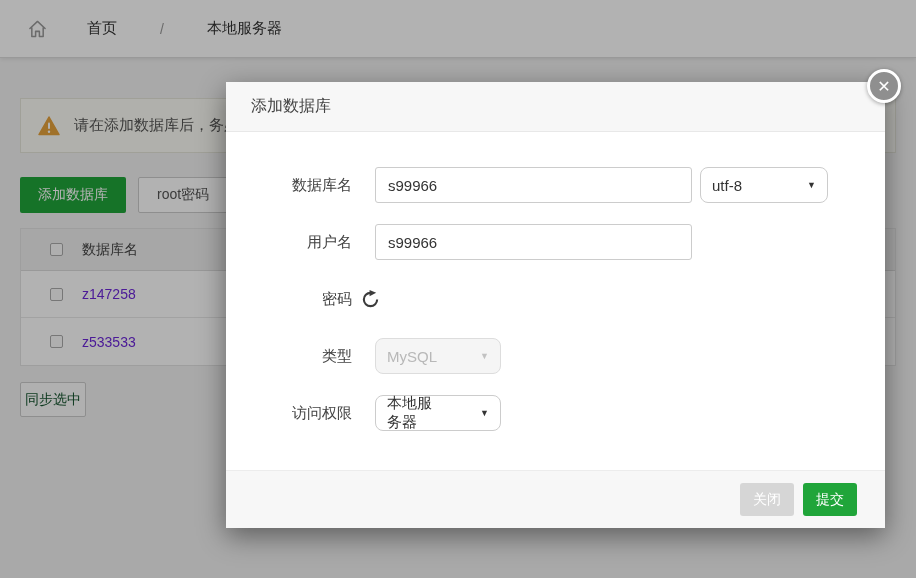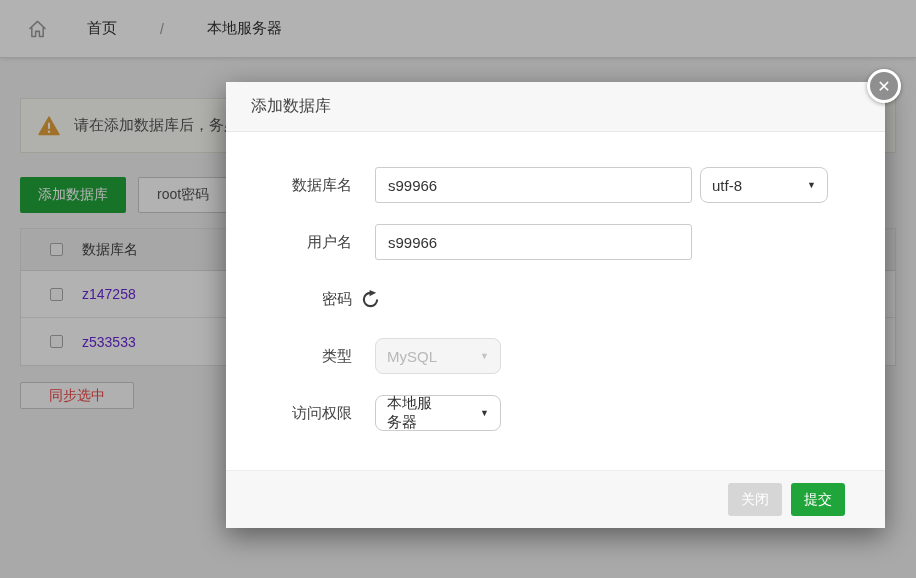--- a/index.html
+++ b/index.html
@@ -28,21 +28,21 @@
   .db-table { margin-top:15px; border:1px solid #e2e2e2; background:#fff; }
   .t-row { display:flex; align-items:center; height:47px; border-bottom:1px solid #e8e8e8; background:#fff; }
   .t-head { background:#f0f0f0; height:42px; border-bottom:1px solid #dcdcdc; }
   .t-row:last-child { border-bottom:none; }
   .cell-check { width:42px; display:flex; justify-content:flex-end; }
   .checkbox { width:13px; height:13px; border:1px solid #ababab; border-radius:2px; background:#fbfbfb; }
   .cell-name { padding-left:19px; font-size:14px; color:#6d28d9; }
   .t-head .cell-name { color:#444; }
 
   .sync-row { margin-top:16px; display:flex; gap:12px; }
-  .btn-sync { background:#fcfcfc; color:#ef4444; border:1px solid #ccc; height:27px; padding:0 28px; }
+  .btn-sync { background:#fcfcfc; color:#14532d; border:1px solid #ccc; height:35px; padding:0 4px; }
 
   
   .overlay { position:absolute; inset:0; background:rgba(0,0,0,0.30); }
   .modal { position:absolute; left:226px; top:82px; width:659px; height:446px; background:#fff;
            box-shadow:0 8px 26px rgba(0,0,0,0.45); }
   .modal-header { height:50px; background:#f7f7f7; border-bottom:1px solid #e8e8e8;
                   display:flex; align-items:center; padding-left:25px; }
   .modal-title { font-size:16px; color:#444; }
   .modal-close { position:absolute; top:-13px; left:641px; width:34px; height:34px; border-radius:50%;
                  background:#8f8f8f; border:3px solid #fff; color:#fff; font-size:16px; font-weight:bold;
@@ -61,21 +61,21 @@
             font-size:15px; color:#333; }
   .sel-charset { width:128px; margin-left:8px; }
   .sel-sm { width:126px;gap:32px; }
   .selbox .arrow { font-size:9px; color:#333; margin-left:8px; }
   .selbox.disabled { background:#f5f5f5; border-color:#ddd; color:#b8b8b8; cursor:default; }
   .selbox.disabled .arrow { color:#c2c2c2; }
   .refresh { margin-left:9px; display:flex; cursor:pointer; }
 
   .modal-footer { position:absolute; bottom:0; left:0; width:100%; height:58px; background:#f7f7f7;
                   border-top:1px solid #ececec; display:flex; align-items:center; justify-content:flex-end;
-                  gap:9px; padding-right:40px; }
+                  gap:9px; padding-right:28px; }
   .btn-ft { height:33px; font-size:14px; border-radius:3px; border:none; color:#fff; padding:0 13px;
             display:inline-flex; align-items:center; cursor:pointer;
             font-family:"Liberation Sans","DejaVu Sans",sans-serif; }
   .btn-cancel { background:#d6d6d6; }
   .btn-submit { background:#20a53a; }
 </style>
 </head>
 <body>
 
 <div class="screen">

